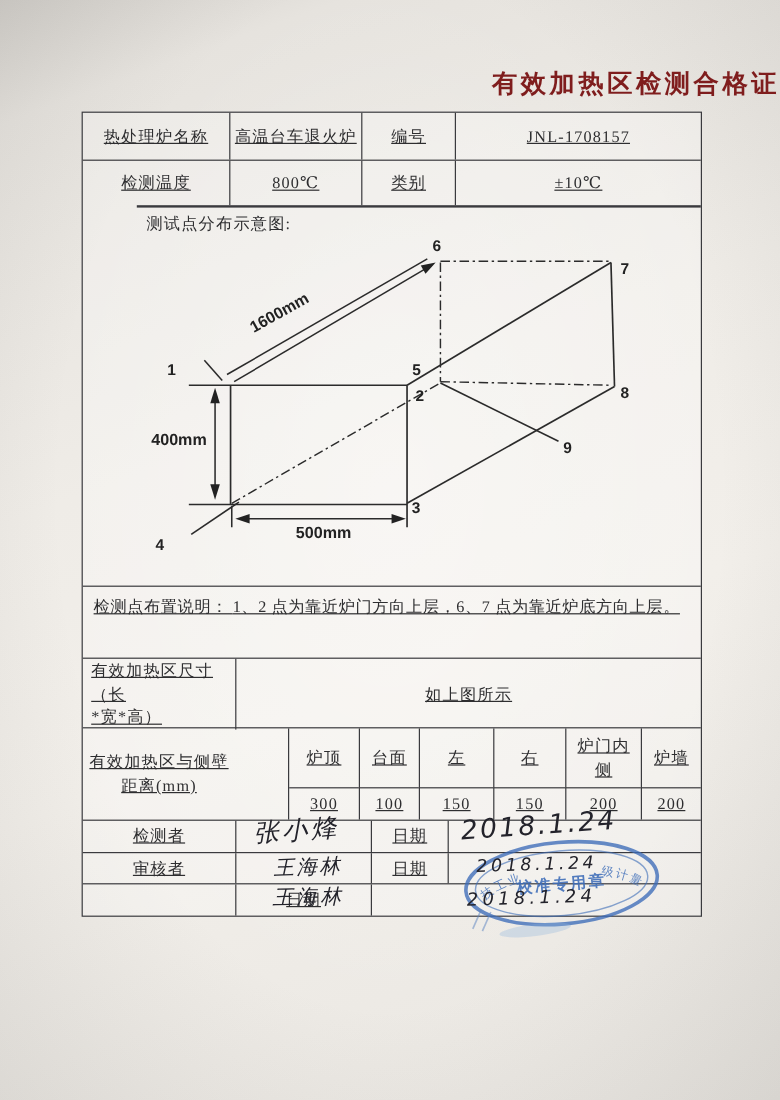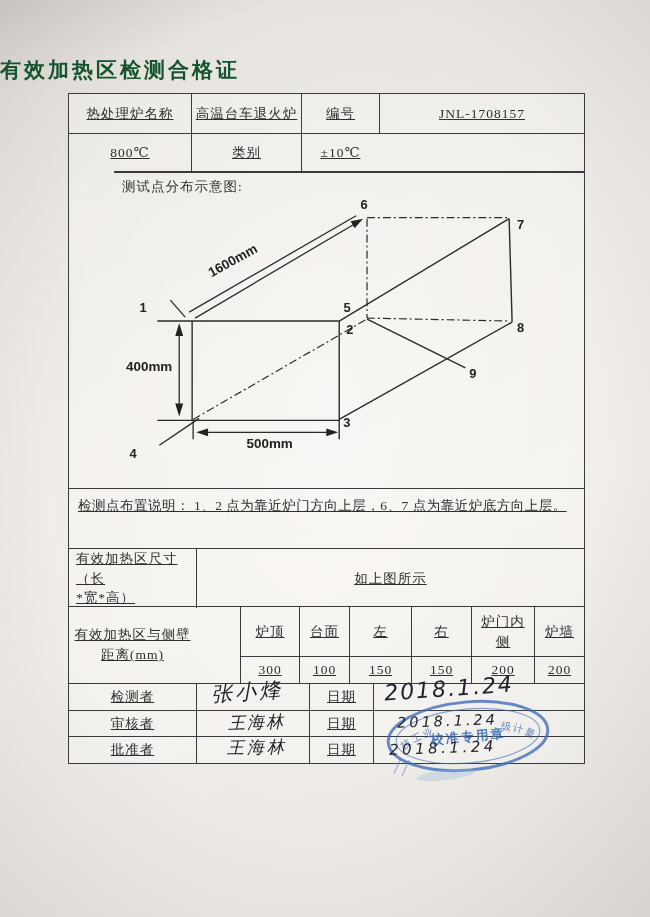--- a/index.html
+++ b/index.html
@@ -2,22 +2,22 @@
 <html><head>
 <meta charset="utf-8">
 <style>
   html,body{margin:0;padding:0;}
   body{
     width:650px;height:917px;position:relative;overflow:hidden;
     font-family:"Liberation Serif","DejaVu Serif",serif;color:#2e2e30;
     background:linear-gradient(160deg,#d3d0cb 0%,#e6e3de 9%,#efece7 38%,#f2efea 60%,#e9e6e1 100%);
   }
   .page-shade{position:absolute;inset:0;background:radial-gradient(ellipse at 50% 45%, rgba(255,255,255,.35) 0%, rgba(0,0,0,0) 60%, rgba(90,88,84,.12) 100%);pointer-events:none;}
-  .title{position:absolute;top:56px;left:0;width:650px;text-align:left;
-    font-size:21px;font-weight:bold;letter-spacing:3px;color:#14532d;}
+  .title{position:absolute;top:56px;left:0;width:650px;text-align:right;
+    font-size:21px;font-weight:bold;letter-spacing:3px;color:#7f1d1d;}
   .doc{position:absolute;left:68px;top:93px;width:515px;border:1.6px solid #3a3a3e;background:rgba(255,255,255,.28);}
   .row{box-sizing:border-box;border-top:1.4px solid #3a3a3e;display:grid;text-decoration:underline;}
   .row.first{border-top:none;}
   .cell{box-sizing:border-box;border-left:1.4px solid #3a3a3e;display:flex;align-items:center;justify-content:center;
     font-size:13.5px;letter-spacing:1px;text-align:center;line-height:1.45;}
   .cell:first-child{border-left:none;}
   .r-info{grid-template-columns:122px 110px 78px 1fr;height:39px;}
   .r-info2{height:38px;}
   .r-diagram{height:317px;position:relative;border-top-width:2.2px;display:block;margin-left:45px;}
   .sec-label{position:absolute;left:8px;top:5px;font-size:13.5px;letter-spacing:1px;font-weight:normal;}
@@ -55,20 +55,21 @@
 <div class="doc">
 
   <div class="row r-info first">
     <div class="cell">热处理炉名称</div>
     <div class="cell">高温台车退火炉</div>
     <div class="cell">编号</div>
     <div class="cell">JNL-1708157</div>
   </div>
 
   <div class="row r-info r-info2">
+    <div class="cell">检测温度</div>
     <div class="cell">800℃</div>
     <div class="cell">类别</div>
     <div class="cell">±10℃</div>
   </div>
 
   <div class="row r-diagram">
     <div class="sec-label">测试点分布示意图:</div>
     <svg class="diagram-svg" width="515" height="315" viewBox="0 0 515 317">
       <g stroke="#2b2b2b" stroke-width="1.4" fill="none">
         <line x1="42" y1="149" x2="225" y2="149"></line>
@@ -156,21 +157,20 @@
     <div class="cell">日期</div>
     <div class="cell"></div>
   </div>
   <div class="row r-sign" style="height:26px">
     <div class="cell">审核者</div>
     <div class="cell"></div>
     <div class="cell">日期</div>
     <div class="cell"></div>
   </div>
   <div class="row r-sign">
-    <div class="cell">批准者</div>
     <div class="cell"></div>
     <div class="cell">日期</div>
     <div class="cell"></div>
   </div>
 </div>
 
 <svg class="stamp-svg" width="210" height="100" viewBox="0 0 210 100">
   <defs>
     <path id="arcTop" d="M 30 62 A 72 28 0 0 1 170 62" fill="none"></path>
   </defs>

